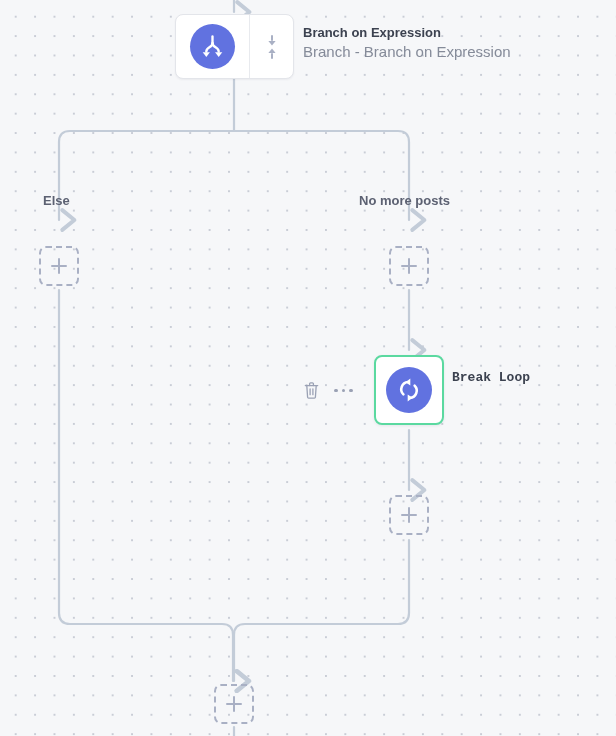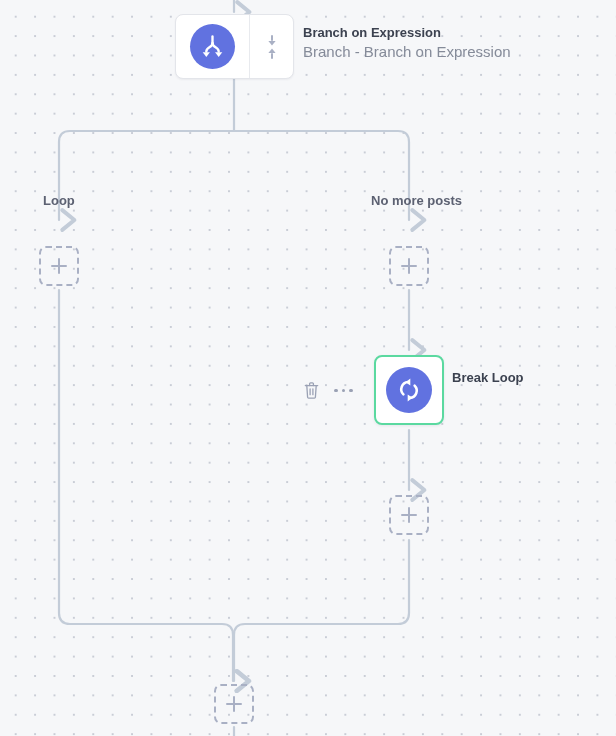--- a/index.html
+++ b/index.html
@@ -202,22 +202,22 @@
         </svg>
       </div>
     </div>
   </div>
 
   <div class="node-label" style="left:303px; top:24px;">
     <div class="node-title">Branch on Expression</div>
     <div class="node-subtitle">Branch - Branch on Expression</div>
   </div>
 
-  <div class="branch-label" style="left:43px; top:193px;">Loop</div>
-  <div class="branch-label" style="left:371px; top:193px;">No more posts</div>
+  <div class="branch-label" style="left:43px; top:193px;">Else</div>
+  <div class="branch-label" style="left:359px; top:193px;">No more posts</div>
 
   <div class="add-node" style="left:39px; top:246px; width:40px; height:40px;">
     <span class="plus"></span>
   </div>
 
   <div class="add-node" style="left:389px; top:246px; width:40px; height:40px;">
     <span class="plus"></span>
   </div>
 
   <div class="add-node" style="left:389px; top:495px; width:40px; height:40px;">
@@ -236,21 +236,21 @@
             <path d="M7.2 15.8 A6.3 6.3 0 0 1 11.2 5.1"></path>
             <path d="M16.8 8.2 A6.3 6.3 0 0 1 12.8 18.9"></path>
           </g>
           <path d="M13.1 2.2 L9.1 5.3 L13.1 8.2 Z" fill="#ffffff"></path>
           <path d="M10.9 21.8 L14.9 18.7 L10.9 15.8 Z" fill="#ffffff"></path>
         </svg>
       </div>
     </div>
   </div>
 
-  <div class="node-label" style="left:452px; top:369px;">
+  <div class="node-label" style="left:452px; top:369px;font-family:Liberation Mono, monospace;">
     <div class="node-title">Break Loop</div>
   </div>
 
   <div class="node-actions" style="left:303px; top:381px;">
     <span class="act-icon">
       <svg width="17" height="19" viewBox="0 0 17 19">
         <g fill="none" stroke="#9aa1b4" stroke-width="1.3" stroke-linecap="round" stroke-linejoin="round">
           <path d="M2.3 4.6 H14.7"></path>
           <path d="M6.6 4.6 V2.8 A0.9 0.9 0 0 1 7.5 1.9 H9.5 A0.9 0.9 0 0 1 10.4 2.8 V4.6"></path>
           <path d="M3.8 4.6 L4.6 16.2 A1 1 0 0 0 5.6 17.1 H11.4 A1 1 0 0 0 12.4 16.2 L13.2 4.6"></path>

